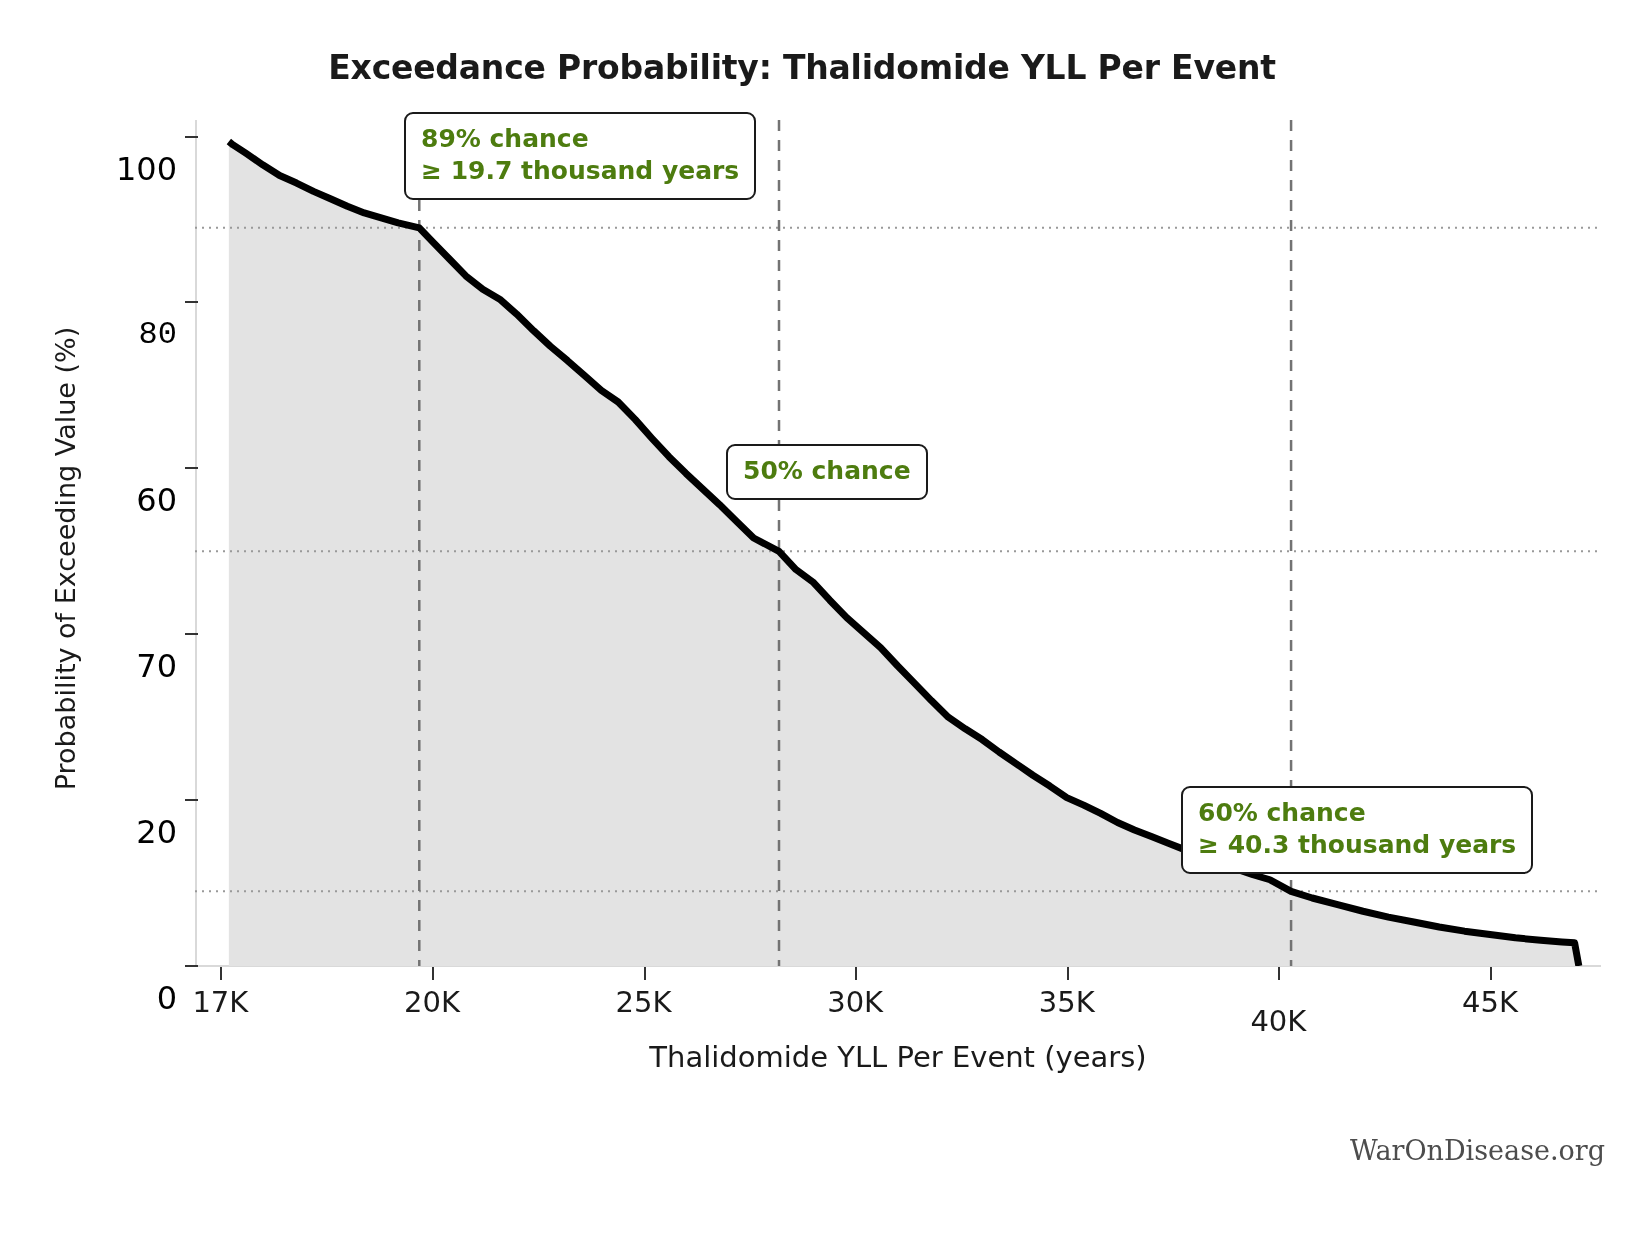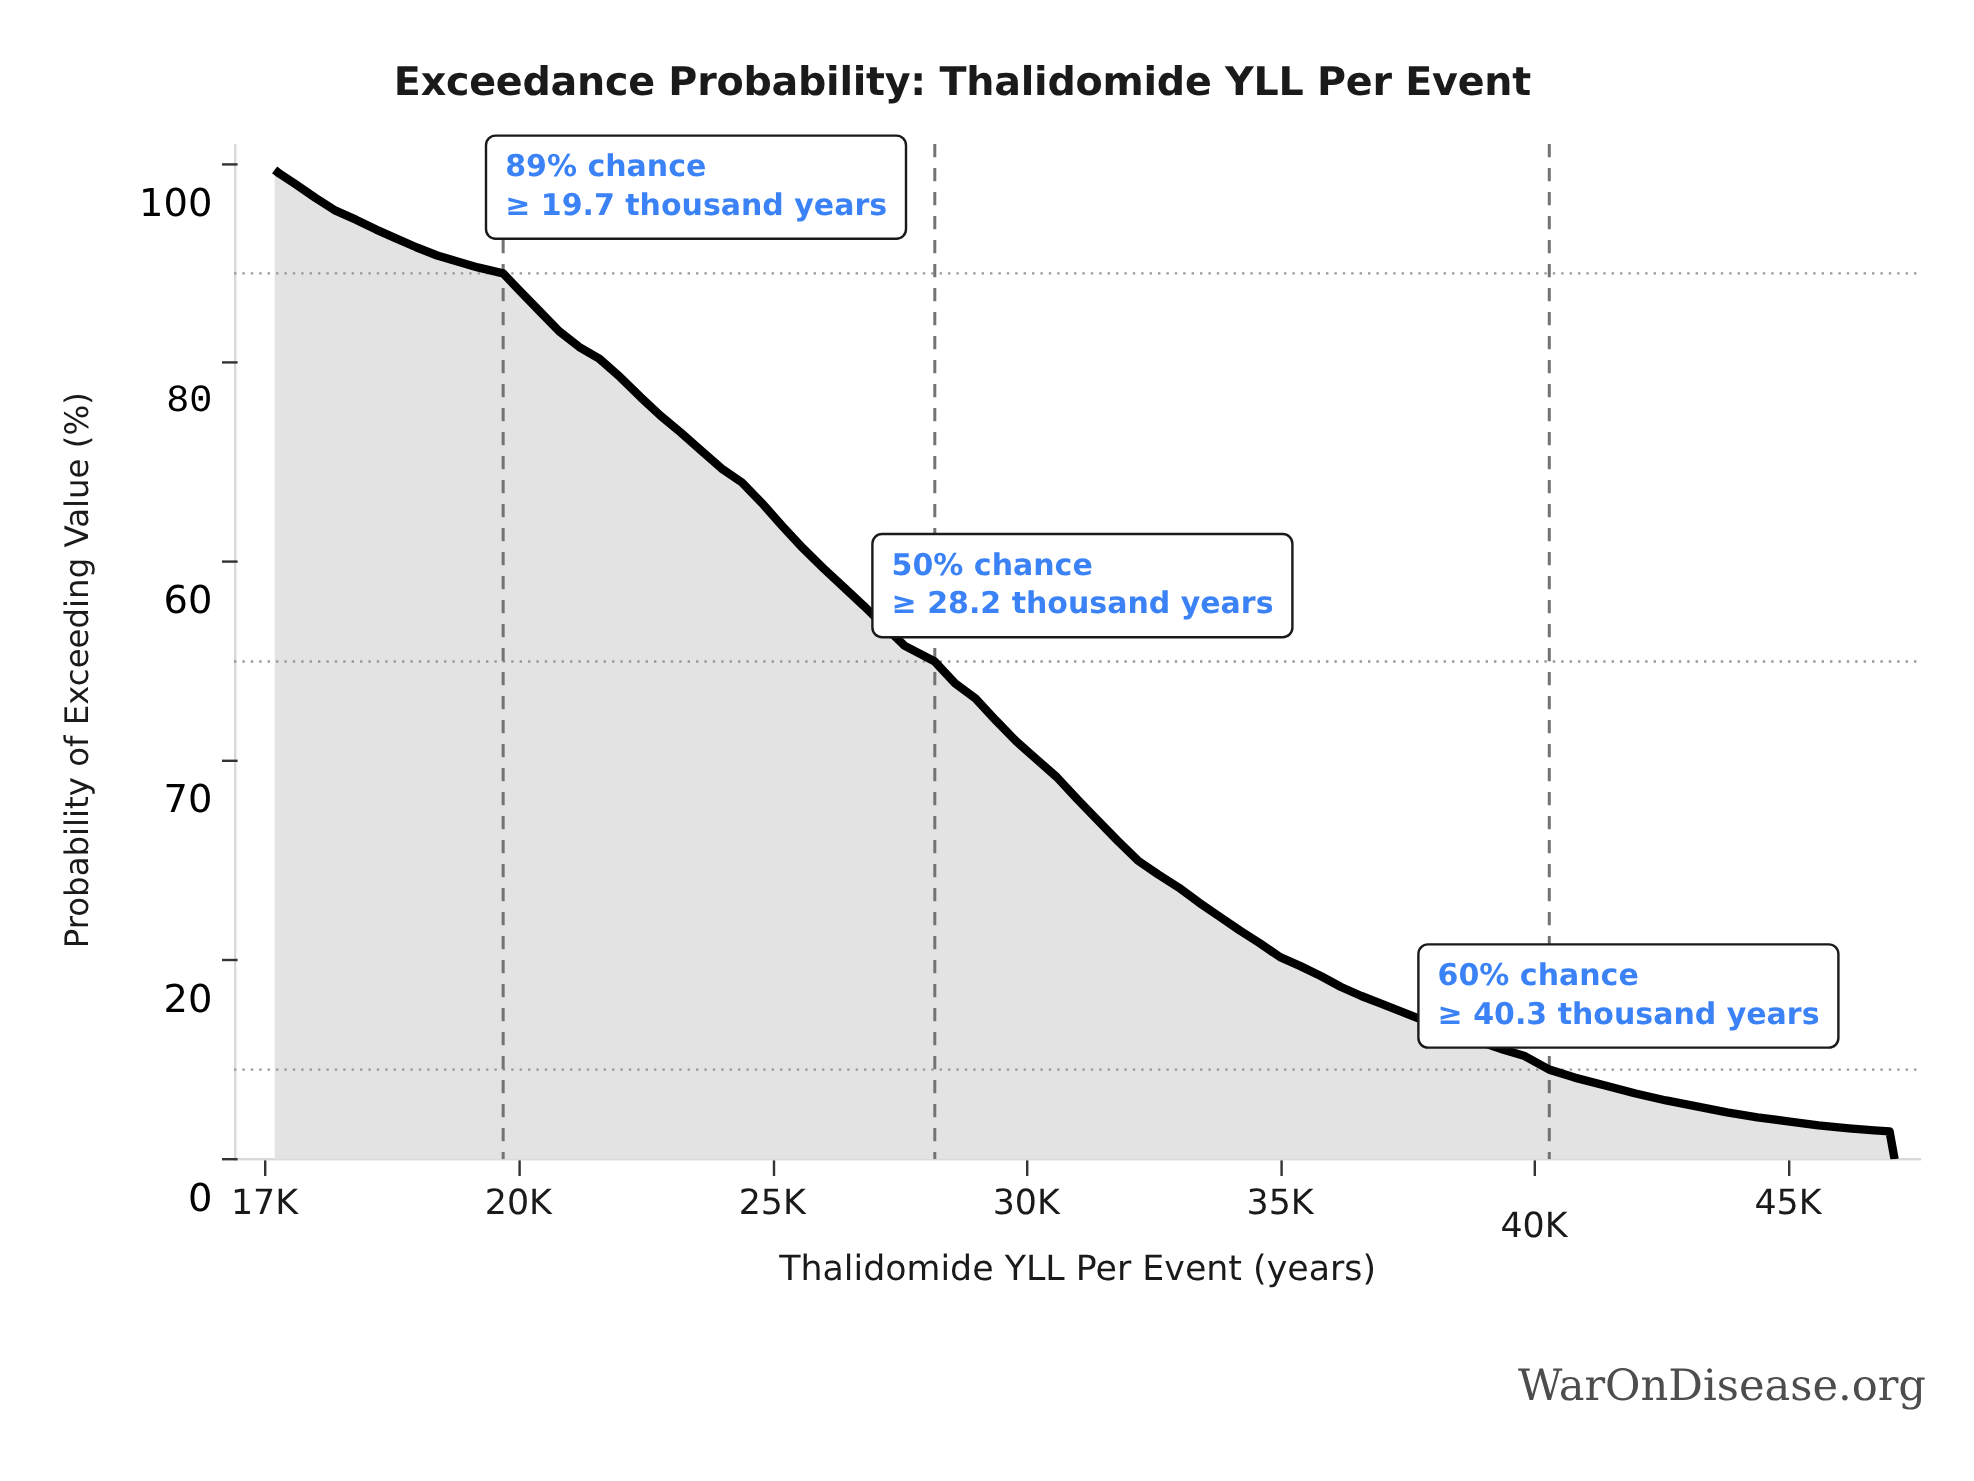--- a/index.html
+++ b/index.html
@@ -115,32 +115,32 @@
 
   
   .annotation {
     position: absolute;
     border: 2.5px solid #1a1a1a;
     border-radius: 9px;
     background: #ffffff;
     padding: 9px 15px 11px 15px;
     font-size: 25px;
     font-weight: bold;
-    color: #3b82f6;
+    color: #4d7c0f;
     line-height: 1.28;
     white-space: nowrap;
   }
   .annotation .ann-line { display: block; }
 
   
   #footer-credit {
     position: absolute;
     right: 40px;
     top: 1135px;
-    font-size: 36px;
+    font-size: 27px;
     color: #4d4d4d;
     font-family: "DejaVu Serif", serif;
   }
 </style>
 </head>
 <body>
 
 <div id="page">
 
   <div id="chart-title">Exceedance Probability: Thalidomide YLL Per Event</div>
@@ -195,21 +195,20 @@
     </div>
   <div id="x-axis-label">Thalidomide YLL Per Event (years)</div>
 
   <div class="annotation" id="ann-0" style="left:404px; top:112px;">
     <span class="ann-line">89% chance</span>
     <span class="ann-line">≥ 19.7 thousand years</span>
   </div>
 
   <div class="annotation" id="ann-1" style="left:726px; top:444px;">
     <span class="ann-line">50% chance</span>
-    <span class="ann-line">≥ 28.2 thousand years</span>
   </div>
 
   <div class="annotation" id="ann-2" style="left:1181px; top:786px;">
     <span class="ann-line">60% chance</span>
     <span class="ann-line">≥ 40.3 thousand years</span>
   </div>
 
   <div id="footer-credit">WarOnDisease.org</div>
 
 </div>

